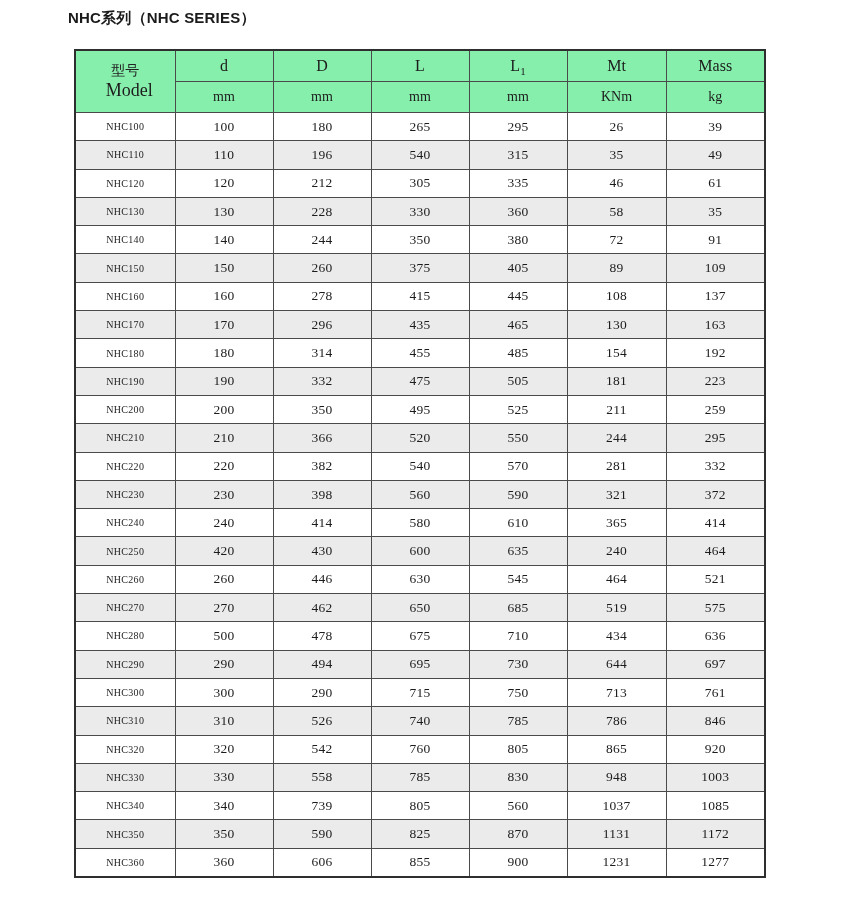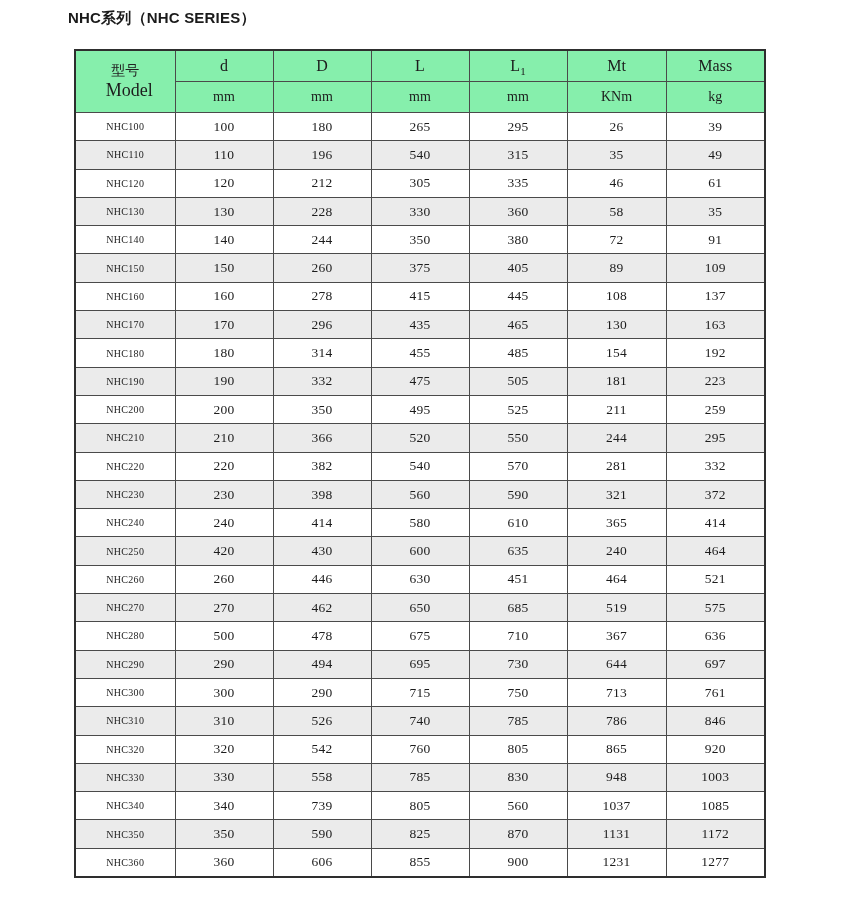--- a/index.html
+++ b/index.html
@@ -264,40 +264,40 @@
         <td>600</td>
         <td>635</td>
         <td>240</td>
         <td>464</td>
       </tr>
       <tr>
         <td class="model-cell">NHC260</td>
         <td>260</td>
         <td>446</td>
         <td>630</td>
-        <td>451</td>
+        <td>545</td>
         <td>464</td>
         <td>521</td>
       </tr>
       <tr class="stripe">
         <td class="model-cell">NHC270</td>
         <td>270</td>
         <td>462</td>
         <td>650</td>
         <td>685</td>
         <td>519</td>
         <td>575</td>
       </tr>
       <tr>
         <td class="model-cell">NHC280</td>
         <td>500</td>
         <td>478</td>
         <td>675</td>
         <td>710</td>
-        <td>367</td>
+        <td>434</td>
         <td>636</td>
       </tr>
       <tr class="stripe">
         <td class="model-cell">NHC290</td>
         <td>290</td>
         <td>494</td>
         <td>695</td>
         <td>730</td>
         <td>644</td>
         <td>697</td>

